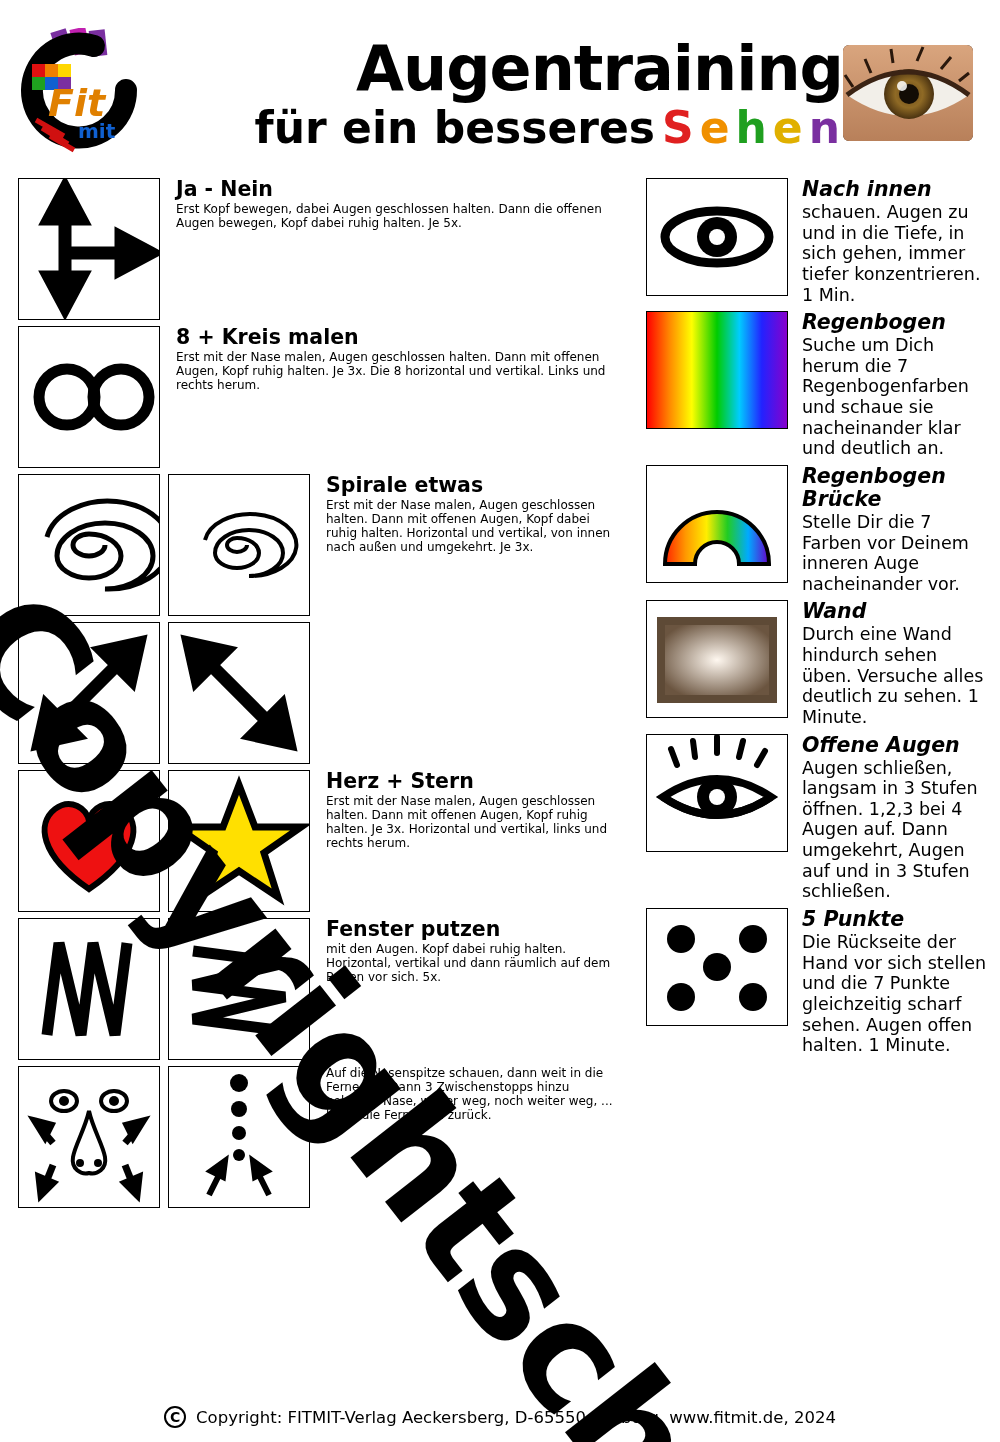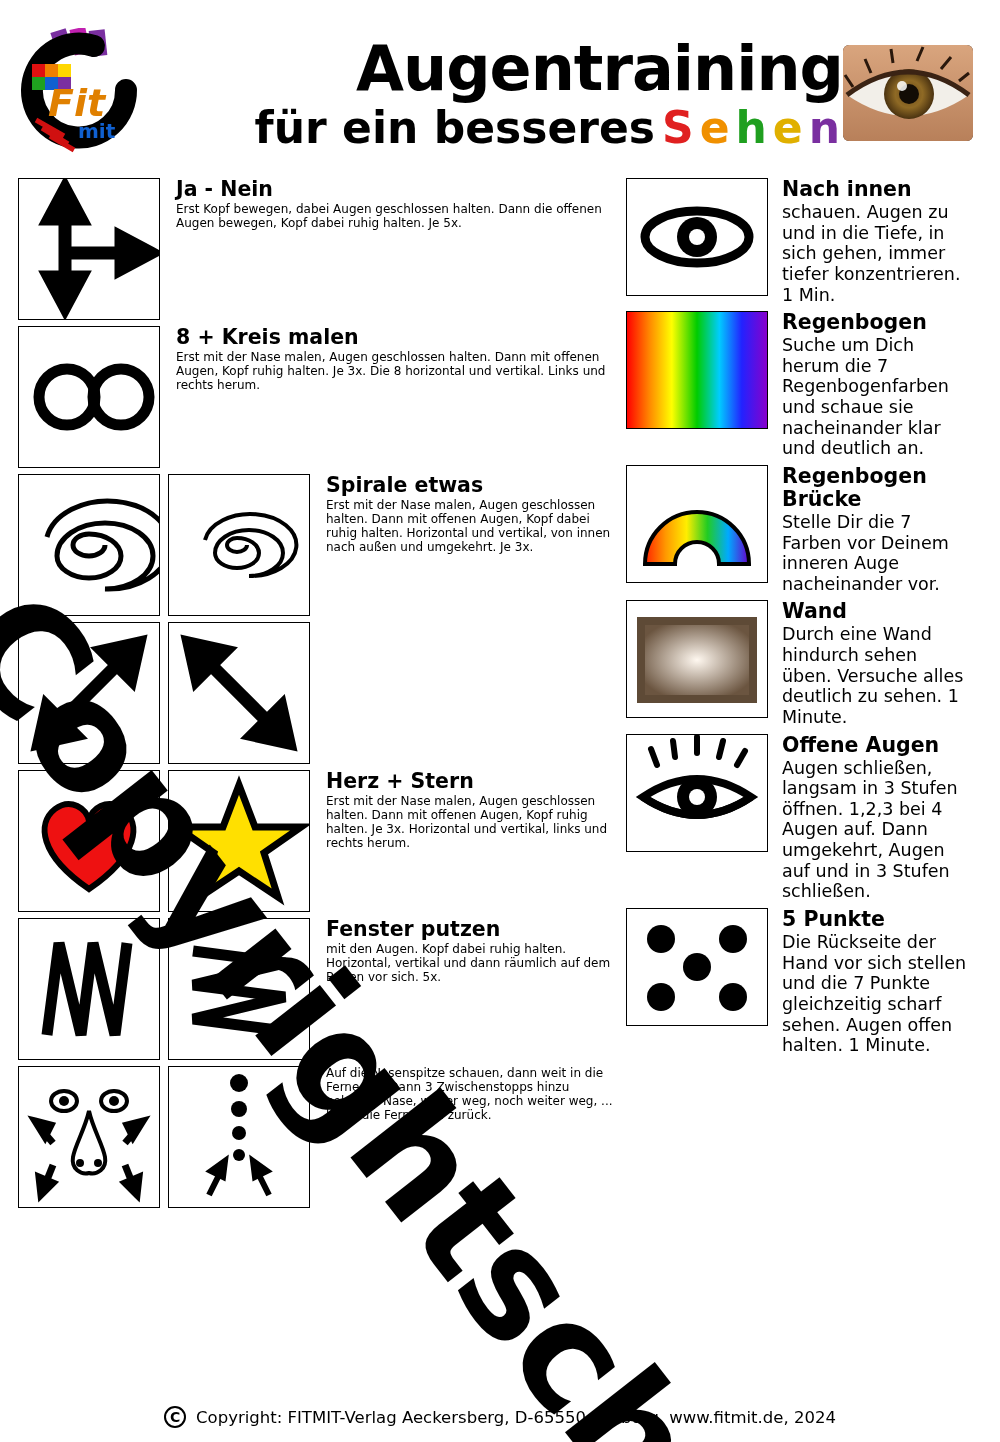--- a/index.html
+++ b/index.html
@@ -28,41 +28,41 @@
     font-family:"DejaVu Sans", sans-serif;
   }
   .title-sub .word { margin-right:4px; }
   .sehen span { margin:0 3px; }
   .eye-photo {
     width:130px; height:96px; flex:0 0 auto; border-radius:6px;
     position:relative; overflow:hidden; background:#3a2b22;
   }
 
   
-  .content { display:flex; gap:4px; margin-top:6px; }
+  .content { display:flex; gap:24px; margin-top:6px; }
   .col-left { width:604px; flex:0 0 auto; }
   .col-right { width:344px; flex:0 0 auto; }
 
   .row { display:flex; gap:8px; margin-bottom:6px; }
   .icon-box {
     width:142px; height:142px; border:1px solid #000; background:#fff;
     position:relative; flex:0 0 auto; overflow:hidden;
   }
   .icon-box svg, .icon-box .inner { position:absolute; left:0; top:0; }
   .txt { flex:1 1 auto; padding-left:8px; }
   .txt h3 {
     margin:0 0 1px 0; font-size:20.5px; font-weight:bold;
     font-family:"DejaVu Sans", sans-serif; line-height:1.12;
   }
   .txt p { margin:0; font-size:12px; line-height:1.18; font-family:"DejaVu Sans", sans-serif; }
 
   .row-r { display:flex; gap:8px; margin-bottom:6px; }
   .icon-box-r { width:142px; height:118px; border:1px solid #000; background:#fff; position:relative; flex:0 0 auto; overflow:hidden;}
   .txt-r { flex:1 1 auto; padding-left:6px; }
-  .txt-r h3 { margin:0 0 1px 0; font-size:20.5px; font-weight:bold; font-family:"DejaVu Sans", sans-serif; line-height:1.12; }
+  .txt-r h3 { margin:0 0 1px 0; font-size:20.5px; font-weight:bold; font-family:"DejaVu Sans", sans-serif; line-height:1.12;font-style:italic; }
   .txt-r p { margin:0; font-size:17.5px; line-height:1.18; font-family:"DejaVu Sans", sans-serif; }
 
   
   .footer {
     position:absolute; left:0; right:0; bottom:14px;
     display:flex; align-items:center; justify-content:center; gap:10px;
     font-size:16.5px; font-family:"DejaVu Sans", sans-serif;
   }
   .copy-circle {
     width:22px; height:22px; border:2px solid #000; border-radius:50%;

